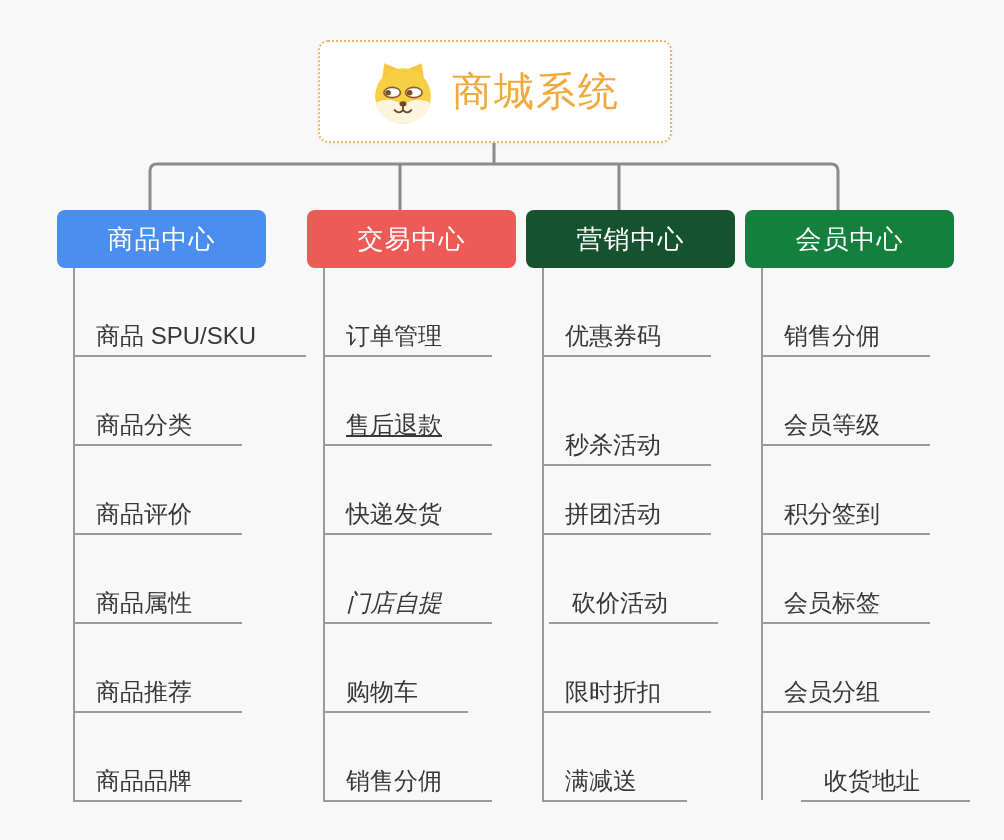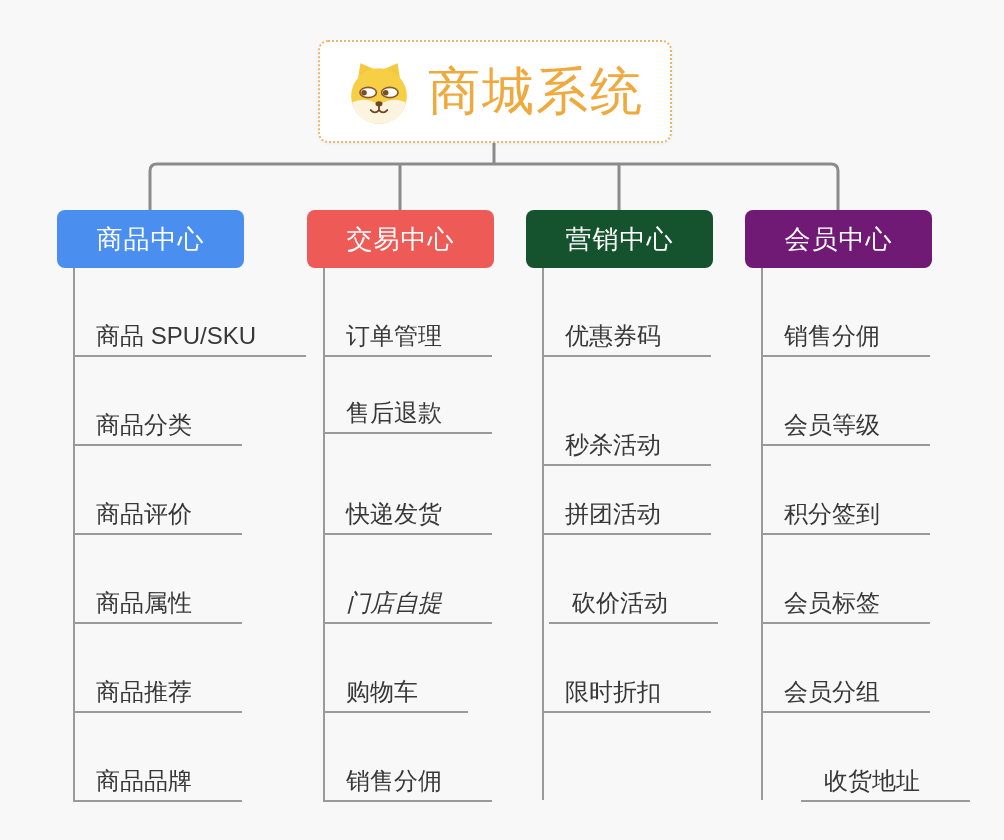--- a/index.html
+++ b/index.html
@@ -11,25 +11,25 @@
   .stage{position:relative;width:1004px;height:840px;background:var(--bg);overflow:hidden;}
 
   .connector-svg{position:absolute;left:0;top:0;pointer-events:none;}
 
   .root-node{
     position:absolute;left:318px;top:40px;width:354px;height:103px;
     background:#ffffff;border:2px dotted var(--root-border);border-radius:10px;
     box-sizing:border-box;display:flex;align-items:center;justify-content:center;gap:16px;
     box-shadow:0 1px 3px rgba(0,0,0,0.05);
   }
-  .root-title{font-size:52px;letter-spacing:2px;color:var(--root-title);font-weight:500;}
+  .root-title{font-size:40px;letter-spacing:2px;color:var(--root-title);font-weight:500;}
 
   .branch{position:absolute;width:260px;height:640px;}
   .branch-header{
-    position:absolute;left:0;top:0;width:187px;height:58px;border-radius:8px;
+    position:absolute;left:0;top:0;width:209px;height:58px;border-radius:8px;
     display:flex;align-items:center;justify-content:center;
   }
   .branch-label{color:#ffffff;font-size:26px;letter-spacing:1px;}
   .branch-line{position:absolute;left:16px;top:58px;width:2px;height:532px;background:var(--leafline);}
   .leaf{
     position:absolute;left:16px;white-space:nowrap;
     padding:0 50px 4px 23px;font-size:24px;line-height:30px;color:var(--leaf-text);
     border-bottom:2px solid var(--leafline);
   }
 </style>
@@ -73,39 +73,40 @@
         <div class="leaf" style="top: 378px;">商品属性</div>
         <div class="leaf" style="top: 467px; text-align: center;">商品推荐</div>
         <div class="leaf" style="top: 556px;">商品品牌</div>
       </div>
       <div class="branch" style="left: 307px; top: 210px;">
         <div class="branch-header" style="background: rgb(238, 90, 85);">
           <span class="branch-label">交易中心</span>
         </div>
         <div class="branch-line"></div>
         <div class="leaf" style="top: 111px;">订单管理</div>
-        <div class="leaf" style="top: 188px;">售后退款</div>
+        <div class="leaf" style="top: 200px; text-decoration: underline;">售后退款</div>
         <div class="leaf" style="top: 289px;">快递发货</div>
         <div class="leaf" style="top: 378px; font-style: italic;">门店自提</div>
         <div class="leaf" style="top: 467px;">购物车</div>
         <div class="leaf" style="top: 556px;">销售分佣</div>
       </div>
       <div class="branch" style="left: 526px; top: 210px;">
         <div class="branch-header" style="background: #14532d;">
           <span class="branch-label">营销中心</span>
         </div>
         <div class="branch-line"></div>
         <div class="leaf" style="top: 111px;">优惠券码</div>
         <div class="leaf" style="top: 200px; margin-top: 20px;">秒杀活动</div>
         <div class="leaf" style="top: 289px;">拼团活动</div>
         <div class="leaf" style="top: 378px; margin-left: 7px;">砍价活动</div>
         <div class="leaf" style="top: 467px;">限时折扣</div>
+        <div class="leaf" style="top: 556px;">满减送</div>
       </div>
       <div class="branch" style="left: 745px; top: 210px;">
-        <div class="branch-header" style="background: #701a75;">
+        <div class="branch-header" style="background: #15803d;">
           <span class="branch-label">会员中心</span>
         </div>
         <div class="branch-line"></div>
         <div class="leaf" style="top: 111px;">销售分佣</div>
         <div class="leaf" style="top: 200px;">会员等级</div>
         <div class="leaf" style="top: 289px;">积分签到</div>
         <div class="leaf" style="top: 378px;">会员标签</div>
         <div class="leaf" style="top: 467px;">会员分组</div>
         <div class="leaf" style="top: 556px; margin-left: 40px;">收货地址</div>
       </div>

